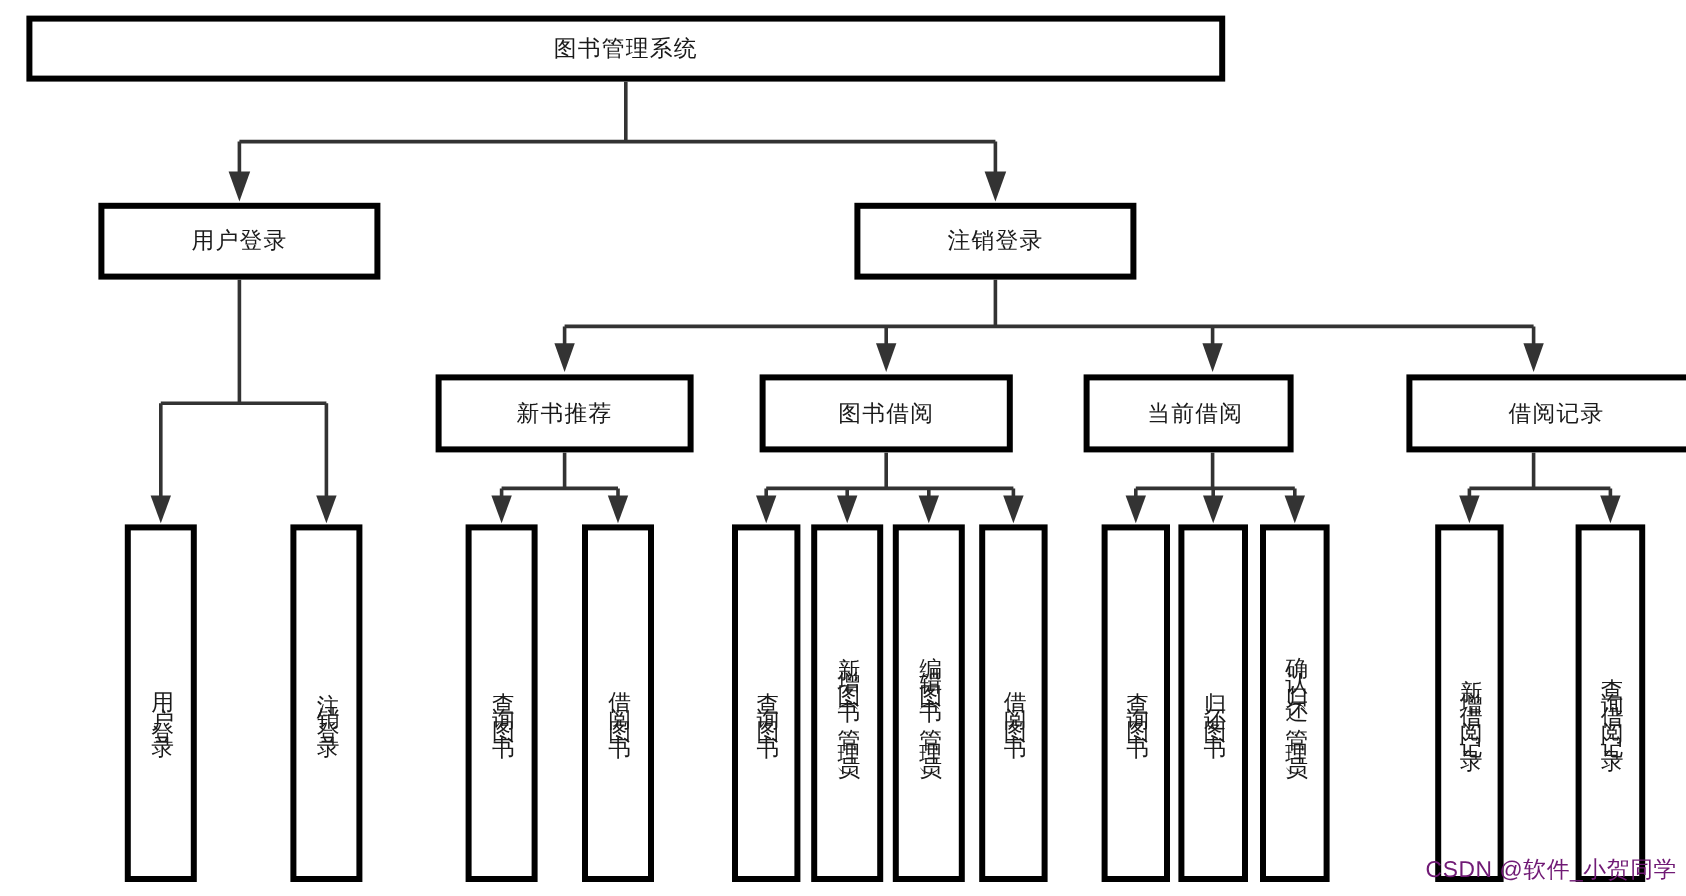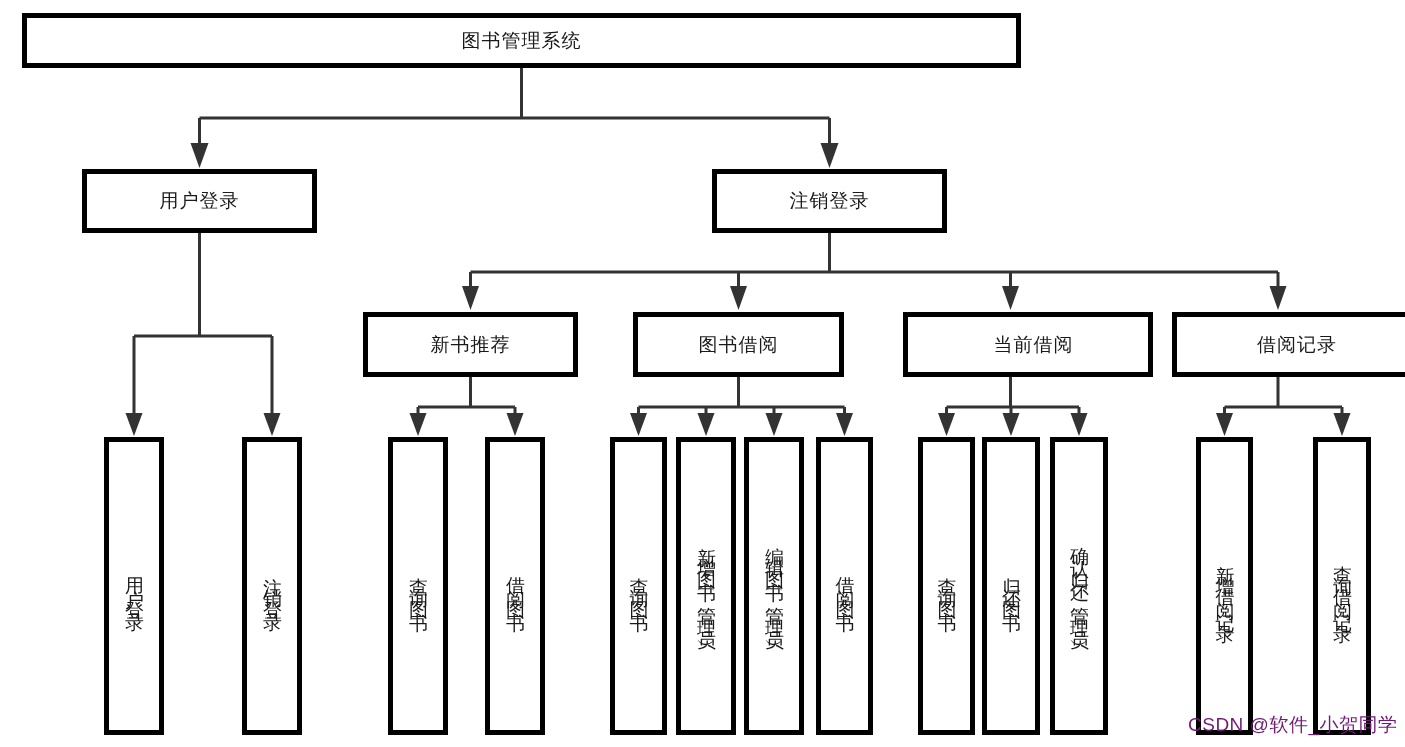--- a/index.html
+++ b/index.html
@@ -106,21 +106,21 @@
     </g>
   </svg>
 
   <div class="node hnode" style="left:22px; top:13px; width:999px; height:55px;">图书管理系统</div>
 
   <div class="node hnode" style="left:82px; top:169px; width:235px; height:64px;">用户登录</div>
   <div class="node hnode" style="left:712px; top:169px; width:235px; height:64px;">注销登录</div>
 
   <div class="node hnode" style="left:633px; top:312px; width:211px; height:65px;">图书借阅</div>
   <div class="node hnode" style="left:363px; top:312px; width:215px; height:65px;">新书推荐</div>
-  <div class="node hnode" style="left:903px; top:312px; width:250px; height:65px;padding-left:11px;">当前借阅</div>
+  <div class="node hnode" style="left:903px; top:312px; width:175px; height:65px;padding-left:11px;">当前借阅</div>
   <div class="node hnode" style="left:1172px; top:312px; width:250px; height:65px;">借阅记录</div>
 
   <div class="node vnode" style="left:104px; top:437px; width:60px; height:298px;">
     <span>用户登录</span>
   </div>
   <div class="node vnode" style="left:242px; top:437px; width:60px; height:298px;">
     <span>注销登录</span>
   </div>
 
   <div class="node vnode" style="left:388px; top:437px; width:60px; height:298px;">

